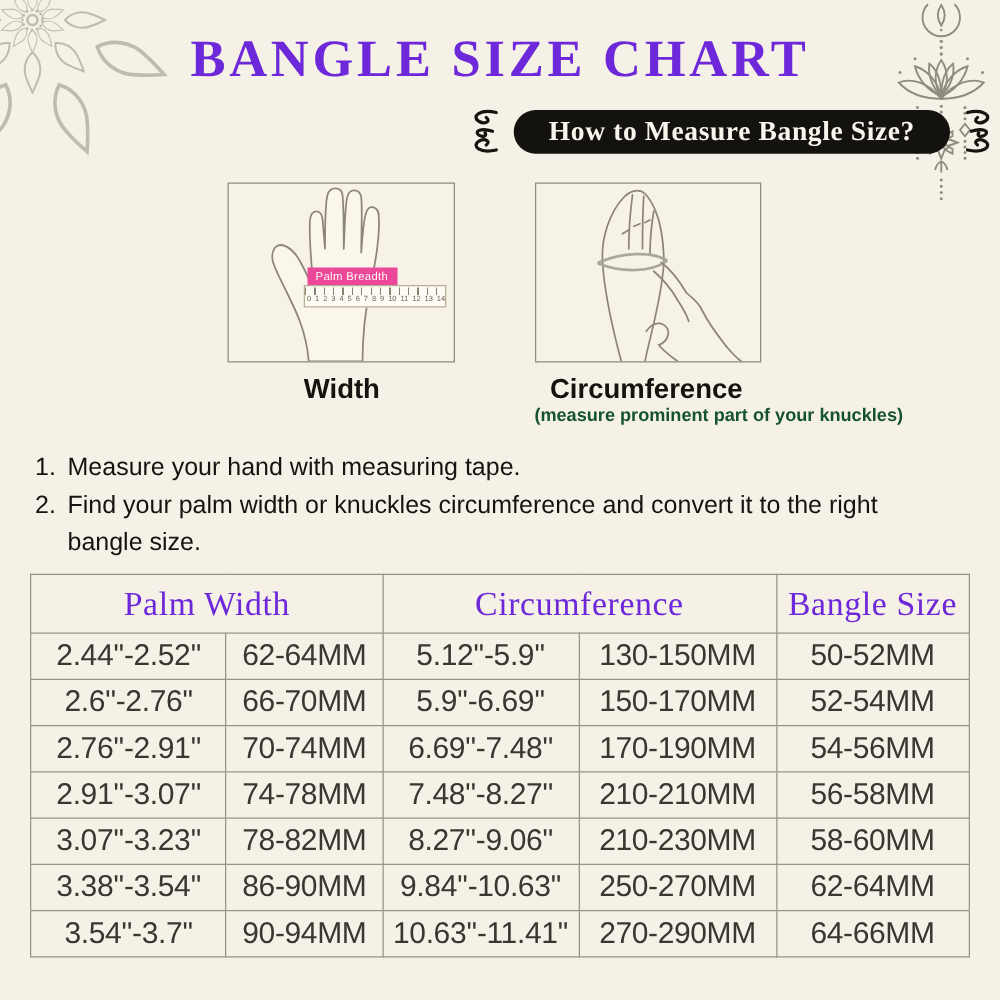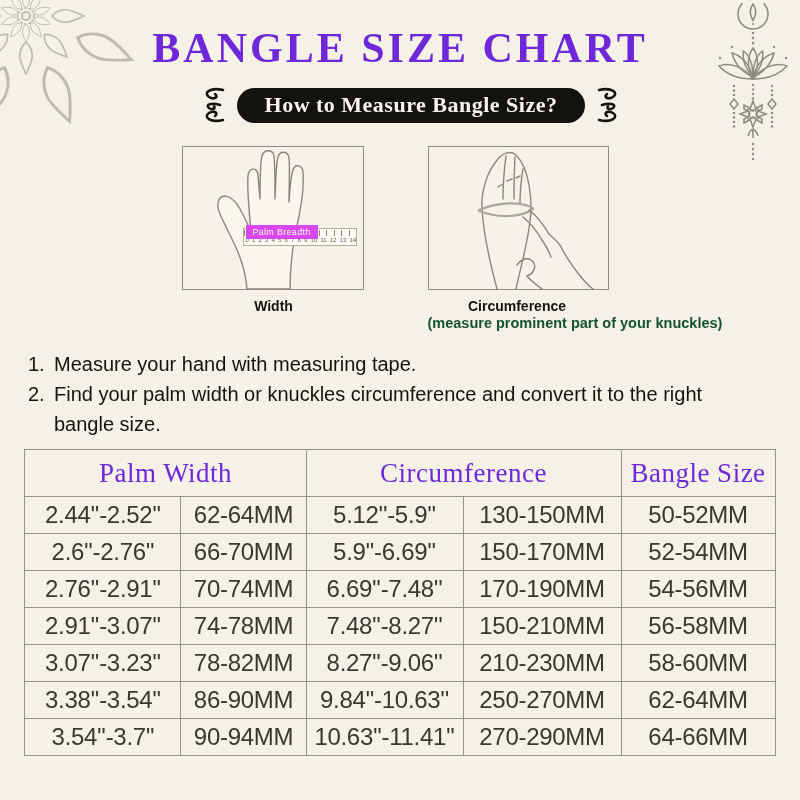--- a/index.html
+++ b/index.html
@@ -13,21 +13,21 @@
   .mandala{position:absolute;top:0;left:0;pointer-events:none;}
   .ornament{position:absolute;top:0;left:698px;pointer-events:none;}
   
   .title{
     margin:24px 60px 0 60px;text-align:center;
     font-family:"Liberation Serif","DejaVu Serif",serif;
     font-weight:700;font-size:42px;letter-spacing:3px;color:#6d28d9;
     position:relative;z-index:2;
   }
   
-  .badge-row{margin-top:13px;display:flex;justify-content:center;align-items:center;gap:10px;position:relative;z-index:2;padding-left:22px;}
+  .badge-row{margin-top:13px;display:flex;justify-content:flex-end;align-items:center;gap:10px;position:relative;z-index:2;padding-left:22px;}
   .badge{
     background:#14120e;color:#f8f5ec;border-radius:18px;height:35px;
     display:flex;align-items:center;padding:0 28px;
     font-family:"Liberation Serif","DejaVu Serif",serif;font-weight:700;font-size:22px;letter-spacing:0.5px;
   }
   .flourish{display:block;}
   .flourish.mirror{transform:scaleX(-1);}
   
   .boxes{margin-top:21px;display:flex;justify-content:center;gap:64px;transform:translateX(-5px);}
   .illu-box{border:1px solid #8e8a80;background:#f7f2e7;position:relative;}
@@ -39,30 +39,30 @@
   }
   .ruler-ticks{
     height:6px;margin-top:1px;
     background-image:repeating-linear-gradient(90deg,#8a8171 0,#8a8171 1px,transparent 1px,transparent 7.5px);
   }
   .ruler-numbers{
     font-size:6px;line-height:8px;color:#6b6355;text-align:left;
     padding-left:2px;word-spacing:1.5px;white-space:nowrap;overflow:hidden;
   }
   .tape-label{
-    position:absolute;left:63px;top:78px;width:72px;height:14px;
-    background:#d946ef;color:#fdfbf5;font-size:9px;line-height:14px;text-align:center;
+    position:absolute;left:63px;top:67px;width:72px;height:14px;
+    background:#ec4899;color:#fdfbf5;font-size:9px;line-height:14px;text-align:center;
     letter-spacing:0.3px;
   }
   
   .captions{display:flex;justify-content:center;gap:64px;transform:translateX(-5px);margin-top:8px;}
   .cap-col{text-align:center;}
   .cap-col.leftc{width:180px;}
   .cap-col.rightc{width:179px;}
-  .cap-main{font-size:14px;font-weight:700;color:#15130f;}
+  .cap-main{font-size:22px;font-weight:700;color:#15130f;}
   .cap-note{font-size:14.5px;font-weight:700;color:#14532d;margin-top:1px;white-space:nowrap;}
   
   .instructions{margin:18px 30px 0 28px;font-size:20px;line-height:1.5;color:#15130f;}
   .ins-item{display:flex;}
   .ins-num{flex:0 0 26px;}
   .ins-text{max-width:672px;}
   
   .size-table{
     width:750px;margin:10px auto 0 auto;border-collapse:collapse;table-layout:fixed;
   }
@@ -323,21 +323,21 @@
         <td>2.76''-2.91''</td>
         <td>70-74MM</td>
         <td>6.69''-7.48''</td>
         <td>170-190MM</td>
         <td>54-56MM</td>
       </tr>
       <tr>
         <td>2.91''-3.07''</td>
         <td>74-78MM</td>
         <td>7.48''-8.27''</td>
-        <td>150-210MM</td>
+        <td>210-210MM</td>
         <td>56-58MM</td>
       </tr>
       <tr>
         <td>3.07''-3.23''</td>
         <td>78-82MM</td>
         <td>8.27''-9.06''</td>
         <td>210-230MM</td>
         <td>58-60MM</td>
       </tr>
       <tr>

